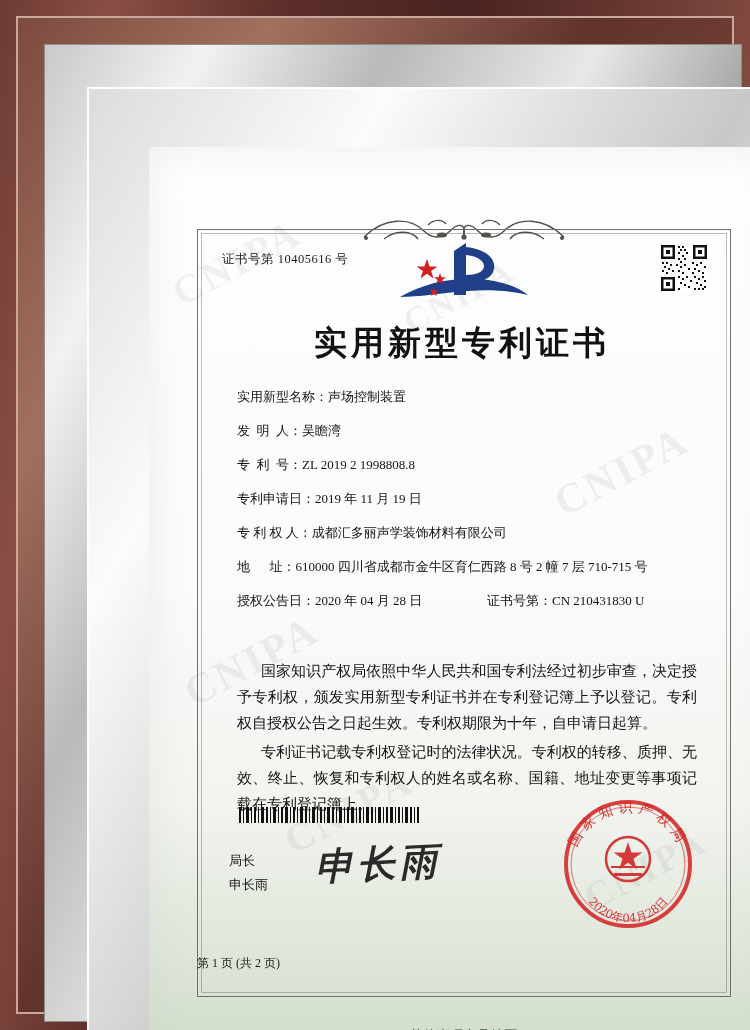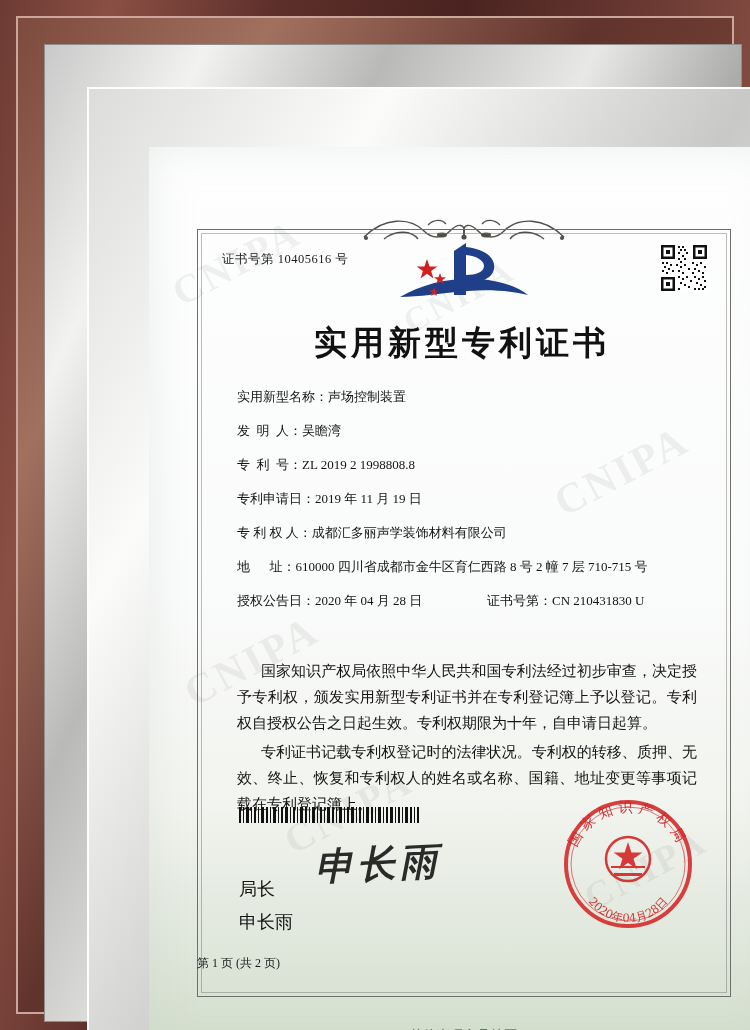--- a/index.html
+++ b/index.html
@@ -196,25 +196,24 @@
   #barcode {
     position: absolute;
     left: 42px; top: 578px;
     width: 180px; height: 16px;
   }
   #barcode svg { display: block; }
 
   
   #sig-block {
     position: absolute;
-    left: 42px; top: 620px;
-    font-size: 18px;
+    left: 32px; top: 620px;
+    font-size: 13px;
     color: #141414;
     line-height: 1.85;
-    margin-top: 24px;
   }
   #handwriting {
     position: absolute;
     left: 118px; top: 610px;
     font-size: 38px;
     font-family: "DejaVu Serif", serif;
     font-style: italic;
     font-weight: bold;
     color: #1a1a1a;
     letter-spacing: 4px;

